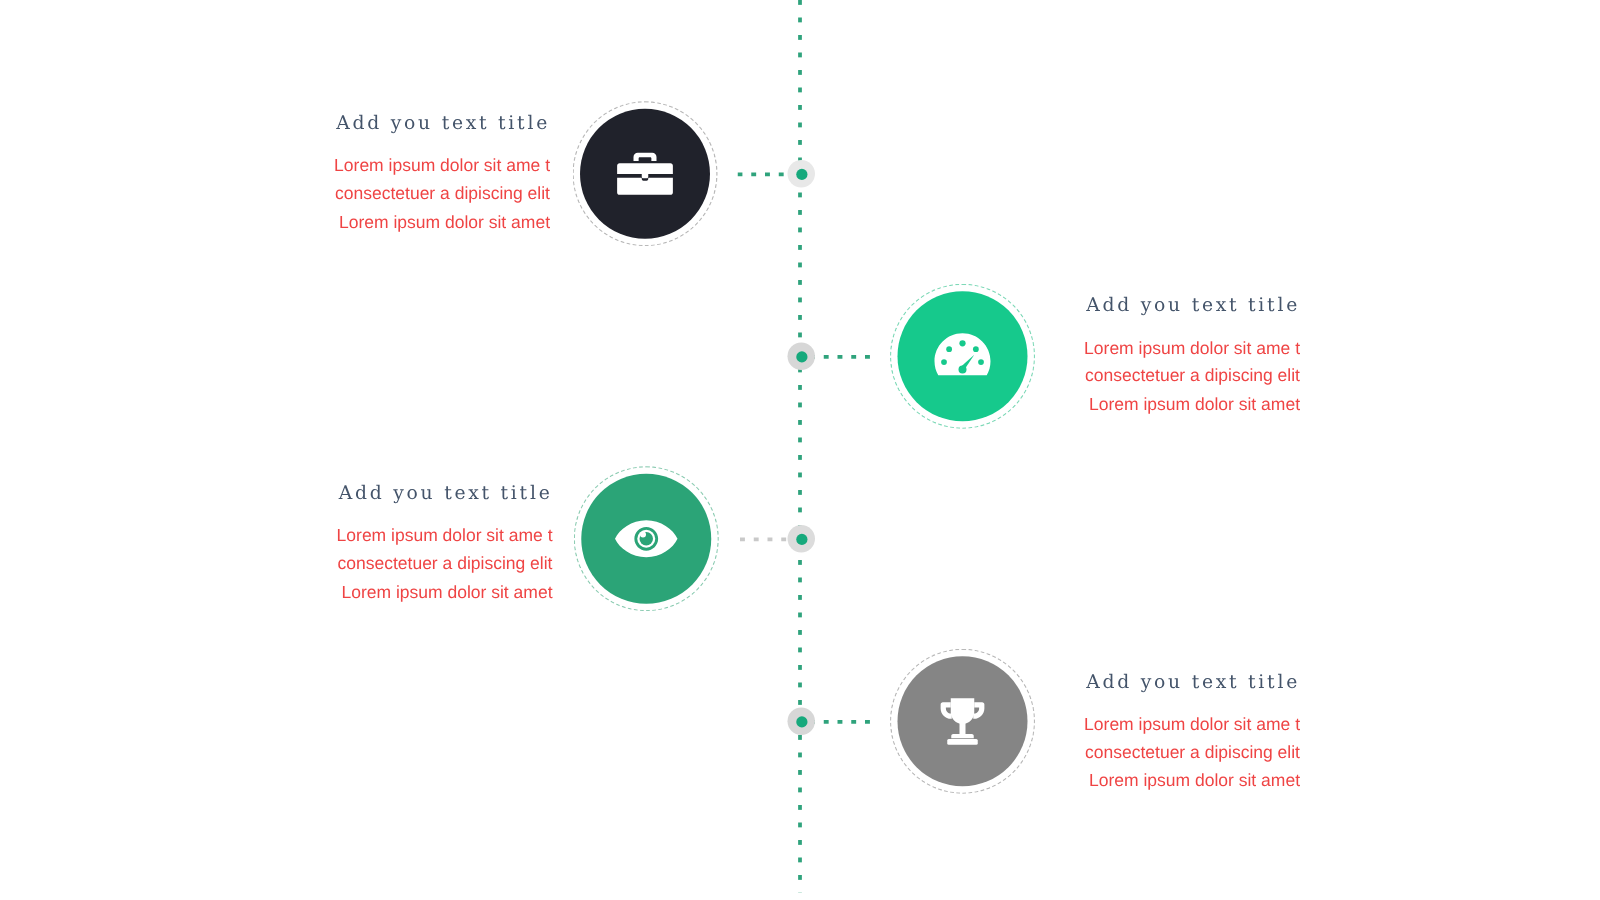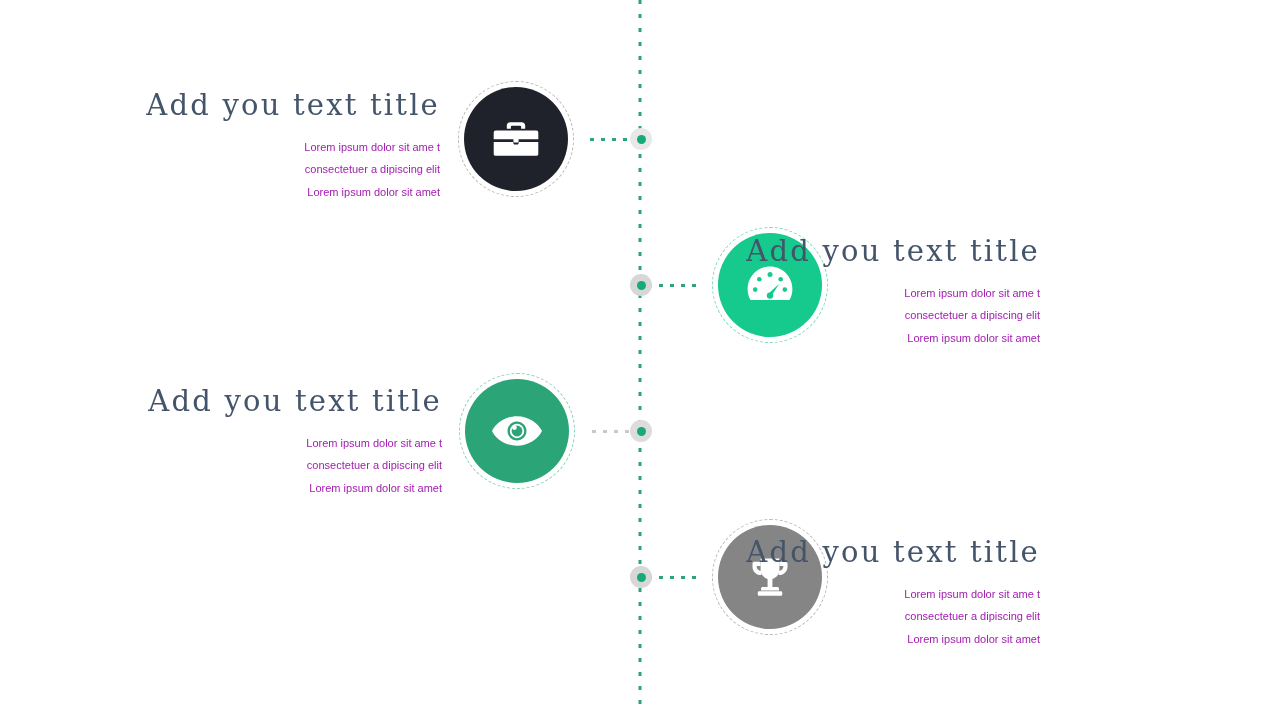--- a/index.html
+++ b/index.html
@@ -94,32 +94,32 @@
   
   .textblock {
     position: absolute;
     width: 330px;
   }
   .textblock.left  { text-align: right; }
   .textblock.right { text-align: right; }
 
   .title {
     font-family: "DejaVu Serif", "Liberation Serif", serif;
-    font-size: 29px;
+    font-size: 15px;
     letter-spacing: 2.2px;
     color: #44546a;
     white-space: nowrap;
     line-height: 1.1;
   }
   .desc {
     margin-top: 14px;
     font-family: "Liberation Sans", sans-serif;
-    font-size: 11px;
+    font-size: 14px;
     line-height: 22.5px;
-    color: #a21caf;
+    color: #ef4444;
   }
   .desc div { white-space: nowrap; }
 </style>
 </head>
 <body>
 
 <div class="spine"></div>
 
 <div class="row" style="top:139px">
 

